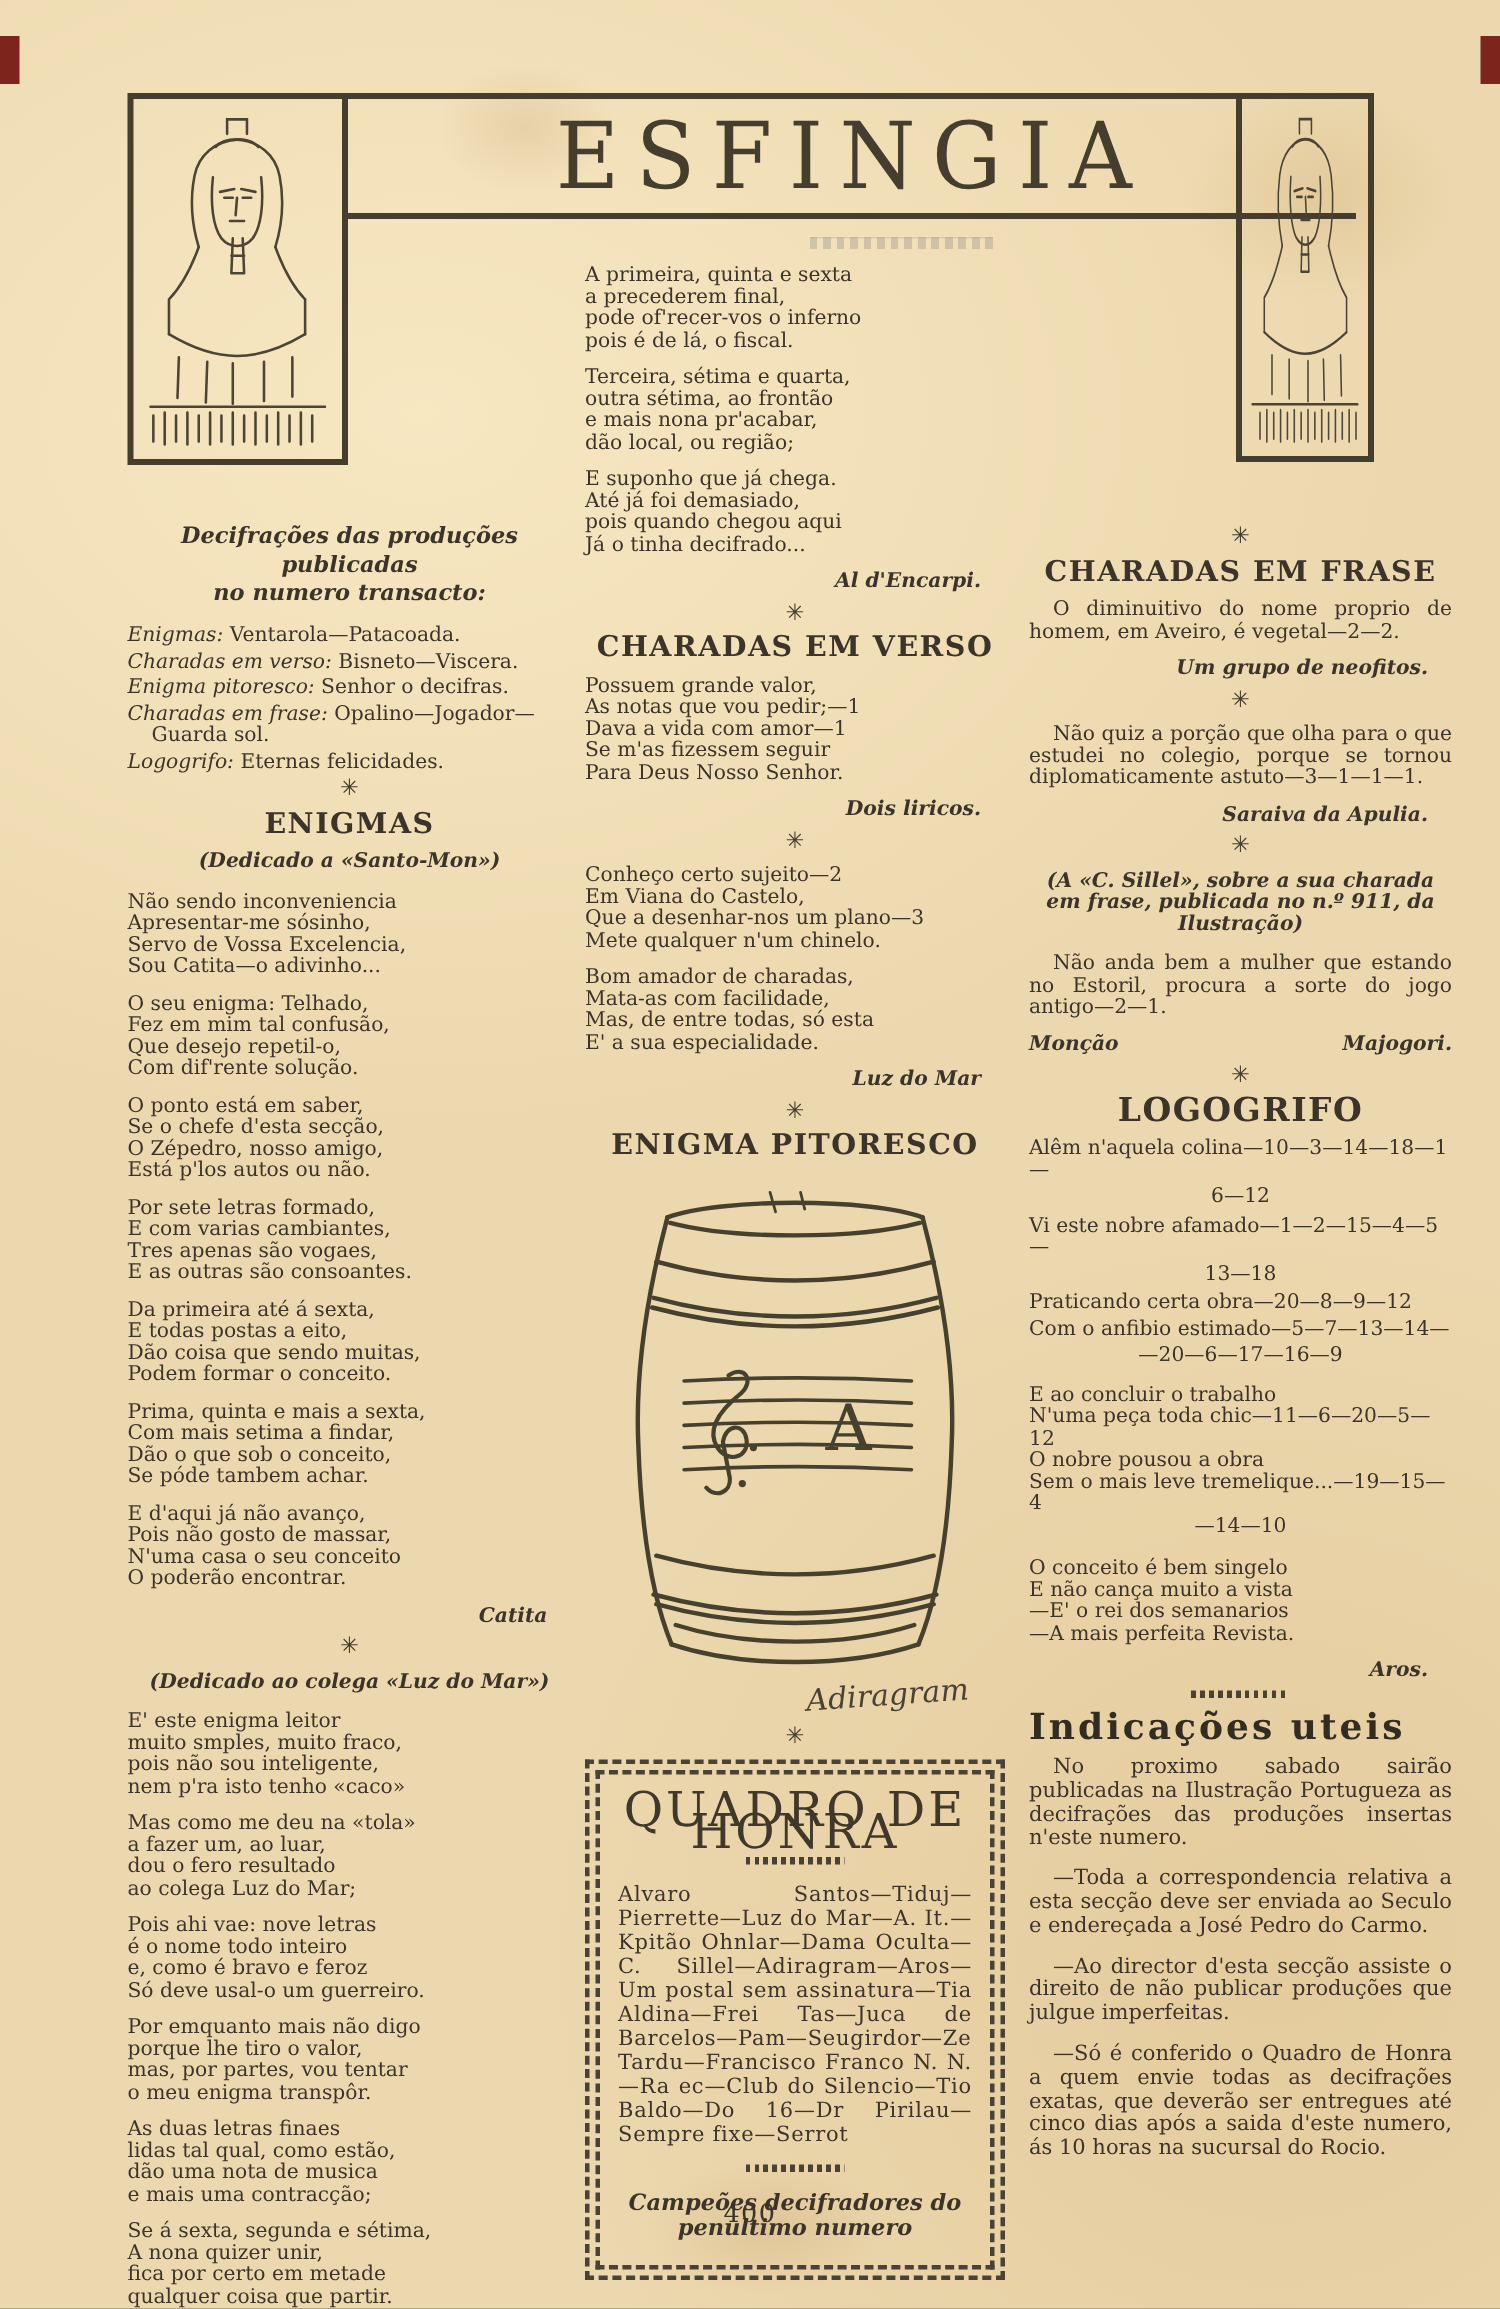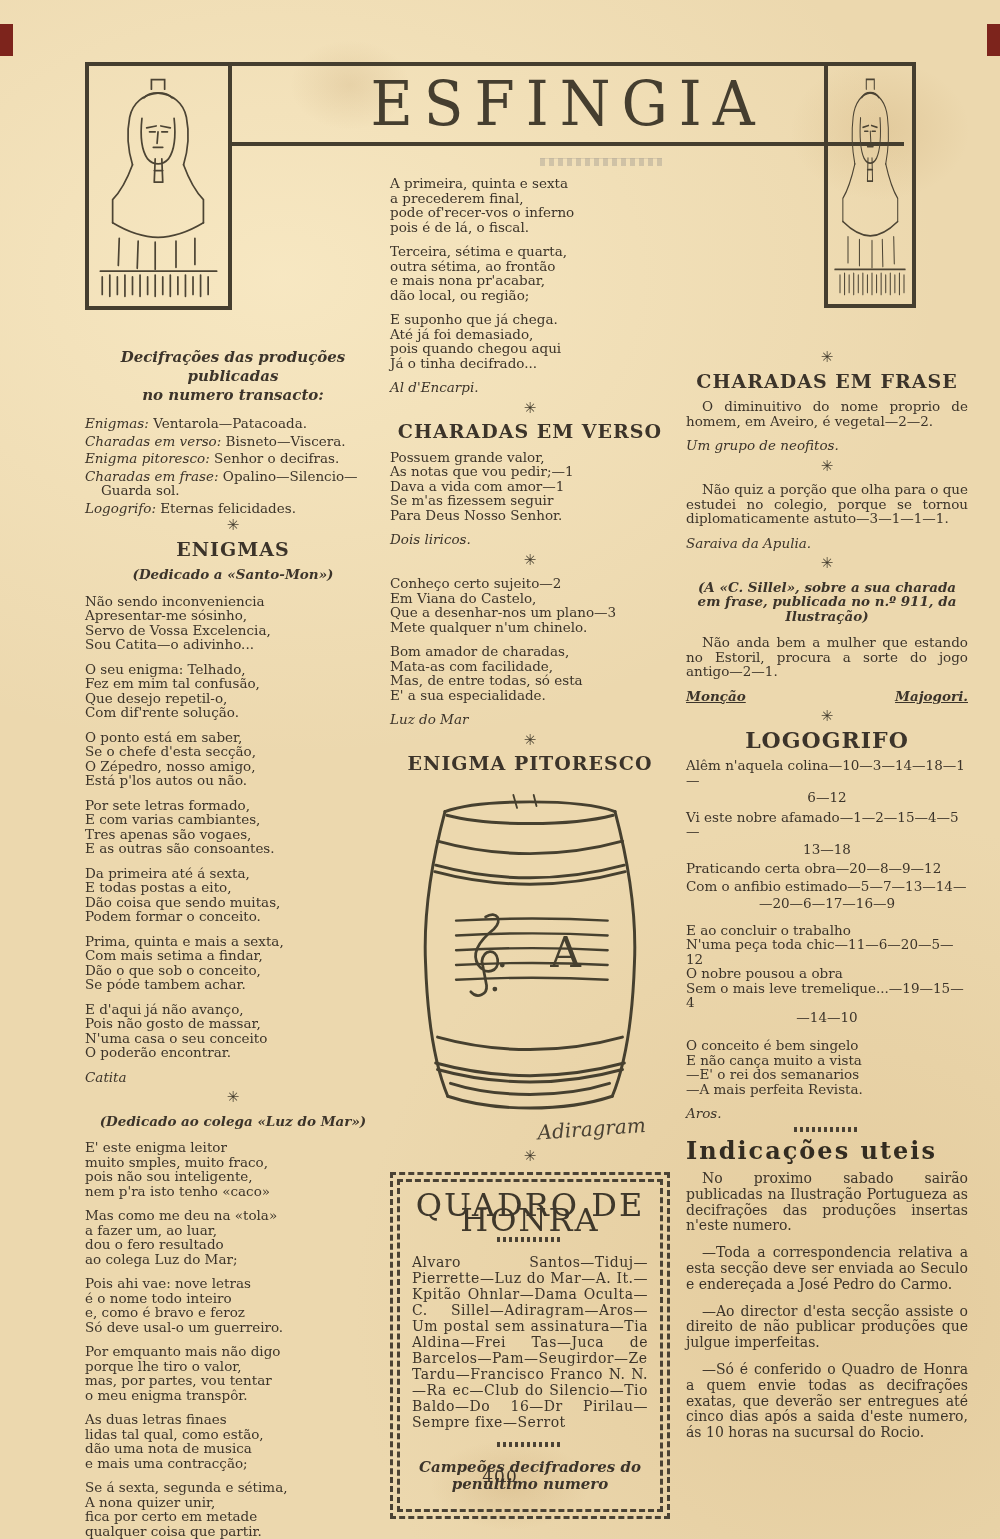--- a/index.html
+++ b/index.html
@@ -28,22 +28,22 @@
   .faded-mark{position:absolute;left:540px;top:158px;width:122px;height:7px;opacity:.45;
     background:repeating-linear-gradient(90deg, rgba(95,98,110,.5) 0 5px, rgba(0,0,0,0) 5px 9px);
     border-top:1px solid rgba(95,98,110,.35);}
   
   .col{position:absolute;font-size:13.5px;line-height:14.5px;}
   .col.leftcol{left:85px;top:348px;width:296px;}
   .col.midcol{left:390px;top:176px;width:280px;}
   .col.rightcol{left:686px;top:348px;width:282px;}
   .stanza{white-space:pre-line;margin:0 0 10px 0;}
   .para{text-align:justify;text-indent:16px;margin:0 0 10px 0;}
-  .sig{text-align:left;font-style:italic;font-weight:normal;padding-right:16px;margin:0 0 6px 0;}
-  .sig-row{display:flex;justify-content:space-between;font-style:italic;font-weight:bold;margin:2px 0 6px 0;text-decoration:underline;}
+  .sig{text-align:right;font-style:italic;font-weight:bold;padding-right:16px;margin:0 0 6px 0;}
+  .sig-row{display:flex;justify-content:space-between;font-style:italic;font-weight:bold;margin:2px 0 6px 0;}
   .orn{text-align:center;font-family:"DejaVu Sans",sans-serif;font-size:15px;color:#453e2f;margin:2px 0 9px 0;}
   .sec-heading{text-align:center;font-weight:bold;letter-spacing:1px;font-size:19px;margin:0 0 11px 0;}
   .dedication{text-align:center;font-weight:bold;font-style:italic;margin:0 0 12px 0;}
   .dec-heading{text-align:center;font-weight:bold;font-style:italic;font-size:15px;line-height:19px;
     white-space:pre-line;margin:0 0 11px 0;}
   .dec-item{padding-left:16px;text-indent:-16px;margin:0 0 3px 0;}
   .dec-label{font-style:italic;}
   
   .barrel-wrap{text-align:center;margin:2px 0 0 0;}
   .barrel-wrap svg{width:252px;height:342px;}
@@ -124,21 +124,21 @@
     </svg>
   </div>
   <div class="faded-mark"></div>
 
   <div class="col leftcol">
     <div class="dec-heading">Decifrações das produções publicadas
 no numero transacto:</div>
     <div class="dec-item"><span class="dec-label">Enigmas:</span> <span>Ventarola—Patacoada.</span></div>
     <div class="dec-item"><span class="dec-label">Charadas em verso:</span> <span>Bisneto—Viscera.</span></div>
     <div class="dec-item"><span class="dec-label">Enigma pitoresco:</span> <span>Senhor o decifras.</span></div>
-    <div class="dec-item"><span class="dec-label">Charadas em frase:</span> <span>Opalino—Silencio—Guarda sol.</span></div>
+    <div class="dec-item"><span class="dec-label">Charadas em frase:</span> <span>Opalino—Jogador—Guarda sol.</span></div>
     <div class="dec-item"><span class="dec-label">Logogrifo:</span> <span>Eternas felicidades.</span></div>
     <div class="orn">✳</div>
     <div class="sec-heading">ENIGMAS</div>
     <div class="dedication">(Dedicado a «Santo-Mon»)</div>
     <div class="stanza">Não sendo inconveniencia
 Apresentar-me sósinho,
 Servo de Vossa Excelencia,
 Sou Catita—o adivinho...</div>
     <div class="stanza">O seu enigma: Telhado,
 Fez em mim tal confusão,

